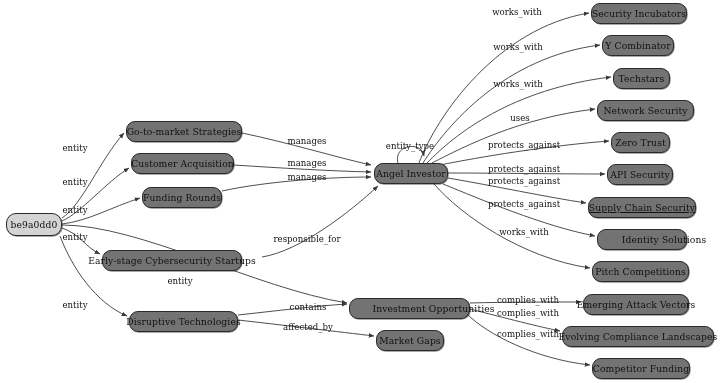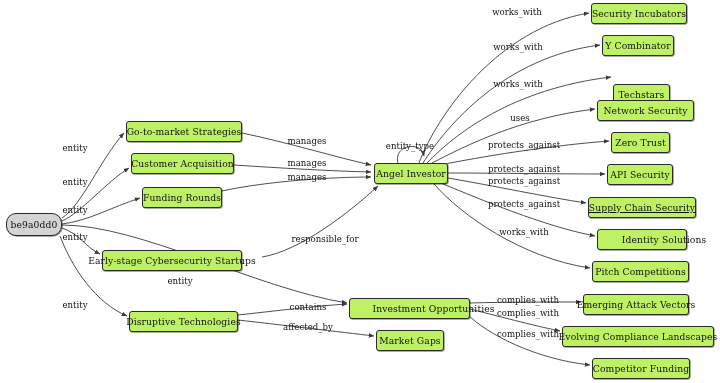--- a/index.html
+++ b/index.html
@@ -7,22 +7,22 @@
     width:720px;height:383px;overflow:hidden;
     font-family:"DejaVu Serif","Liberation Serif",serif;
   }
   #graph-root{position:relative;width:720px;height:383px;background:#fff;}
   svg#edges{position:absolute;left:0;top:0;width:720px;height:383px;}
   .node{
     position:absolute;
     box-sizing:border-box;
     display:flex;align-items:center;justify-content:center;
     border:1.1px solid #2b2b2b;
-    border-radius:3px;
-    background:#bef264;
+    border-radius:9px;
+    background:#737373;
     color:#111111;
     font-size:9.2px;
     line-height:1;
     white-space:nowrap;
     letter-spacing:0.1px;
     box-shadow:0.7px 0.7px 0px rgba(0,0,0,0.45);
   }
   .node.root{
     background:#d4d4d4;
     border-radius:10px;
@@ -80,21 +80,21 @@
   <div id="edge-labels">
       <div class="edge-label" style="left: 75px; top: 148px;">entity</div>
       <div class="edge-label" style="left: 75px; top: 182px;">entity</div>
       <div class="edge-label" style="left: 75px; top: 210px;">entity</div>
       <div class="edge-label" style="left: 75px; top: 237px;">entity</div>
       <div class="edge-label" style="left: 75px; top: 305px;">entity</div>
       <div class="edge-label" style="left: 180px; top: 281px;">entity</div>
       <div class="edge-label" style="left: 307px; top: 141px;">manages</div>
       <div class="edge-label" style="left: 307px; top: 163px;">manages</div>
       <div class="edge-label" style="left: 307px; top: 177px;">manages</div>
-      <div class="edge-label" style="left: 325px; top: 239px;">responsible_for</div>
+      <div class="edge-label" style="left: 307px; top: 239px;">responsible_for</div>
       <div class="edge-label" style="left: 308px; top: 307px;">contains</div>
       <div class="edge-label" style="left: 308px; top: 327px;">affected_by</div>
       <div class="edge-label" style="left: 410px; top: 146px;">entity_type</div>
       <div class="edge-label" style="left: 517px; top: 12px;">works_with</div>
       <div class="edge-label" style="left: 518px; top: 47px;">works_with</div>
       <div class="edge-label" style="left: 518px; top: 84px;">works_with</div>
       <div class="edge-label" style="left: 520px; top: 118px;">uses</div>
       <div class="edge-label" style="left: 524px; top: 145px;">protects_against</div>
       <div class="edge-label" style="left: 524px; top: 169px;">protects_against</div>
       <div class="edge-label" style="left: 524px; top: 181px;">protects_against</div>
@@ -109,21 +109,21 @@
       <div class="node" style="left: 126px; top: 121px; width: 116px; height: 21px;">Go-to-market Strategies</div>
       <div class="node" style="left: 131px; top: 153px; width: 103px; height: 21px;">Customer Acquisition</div>
       <div class="node" style="left: 142px; top: 187px; width: 80px; height: 21px;">Funding Rounds</div>
       <div class="node" style="left: 102px; top: 250px; width: 140px; height: 21px;">Early-stage Cybersecurity Startups</div>
       <div class="node" style="left: 129px; top: 311px; width: 109px; height: 21px;">Disruptive Technologies</div>
       <div class="node" style="left: 374px; top: 163px; width: 74px; height: 21px;">Angel Investor</div>
       <div class="node" style="left: 349px; top: 298px; width: 121px; height: 21px; padding-left: 48px;">Investment Opportunities</div>
       <div class="node" style="left: 376px; top: 330px; width: 68px; height: 21px;">Market Gaps</div>
       <div class="node" style="left: 591px; top: 3px; width: 96px; height: 21px;">Security Incubators</div>
       <div class="node" style="left: 602px; top: 35px; width: 72px; height: 21px;">Y Combinator</div>
-      <div class="node" style="left: 613px; top: 68px; width: 57px; height: 21px; margin-top: 16px;">Techstars</div>
+      <div class="node" style="left: 613px; top: 68px; width: 57px; height: 21px;">Techstars</div>
       <div class="node" style="left: 597px; top: 100px; width: 97px; height: 21px;">Network Security</div>
       <div class="node" style="left: 611px; top: 132px; width: 59px; height: 21px;">Zero Trust</div>
       <div class="node" style="left: 607px; top: 164px; width: 66px; height: 21px;">API Security</div>
       <div class="node" style="left: 588px; top: 197px; width: 108px; height: 21px; text-decoration: underline;">Supply Chain Security</div>
       <div class="node" style="left: 597px; top: 229px; width: 90px; height: 21px; padding-left: 44px;">Identity Solutions</div>
       <div class="node" style="left: 592px; top: 261px; width: 97px; height: 21px;">Pitch Competitions</div>
       <div class="node" style="left: 583px; top: 294px; width: 106px; height: 21px;">Emerging Attack Vectors</div>
       <div class="node" style="left: 562px; top: 326px; width: 152px; height: 21px;">Evolving Compliance Landscapes</div>
       <div class="node" style="left: 592px; top: 358px; width: 98px; height: 21px;">Competitor Funding</div>
     </div>

